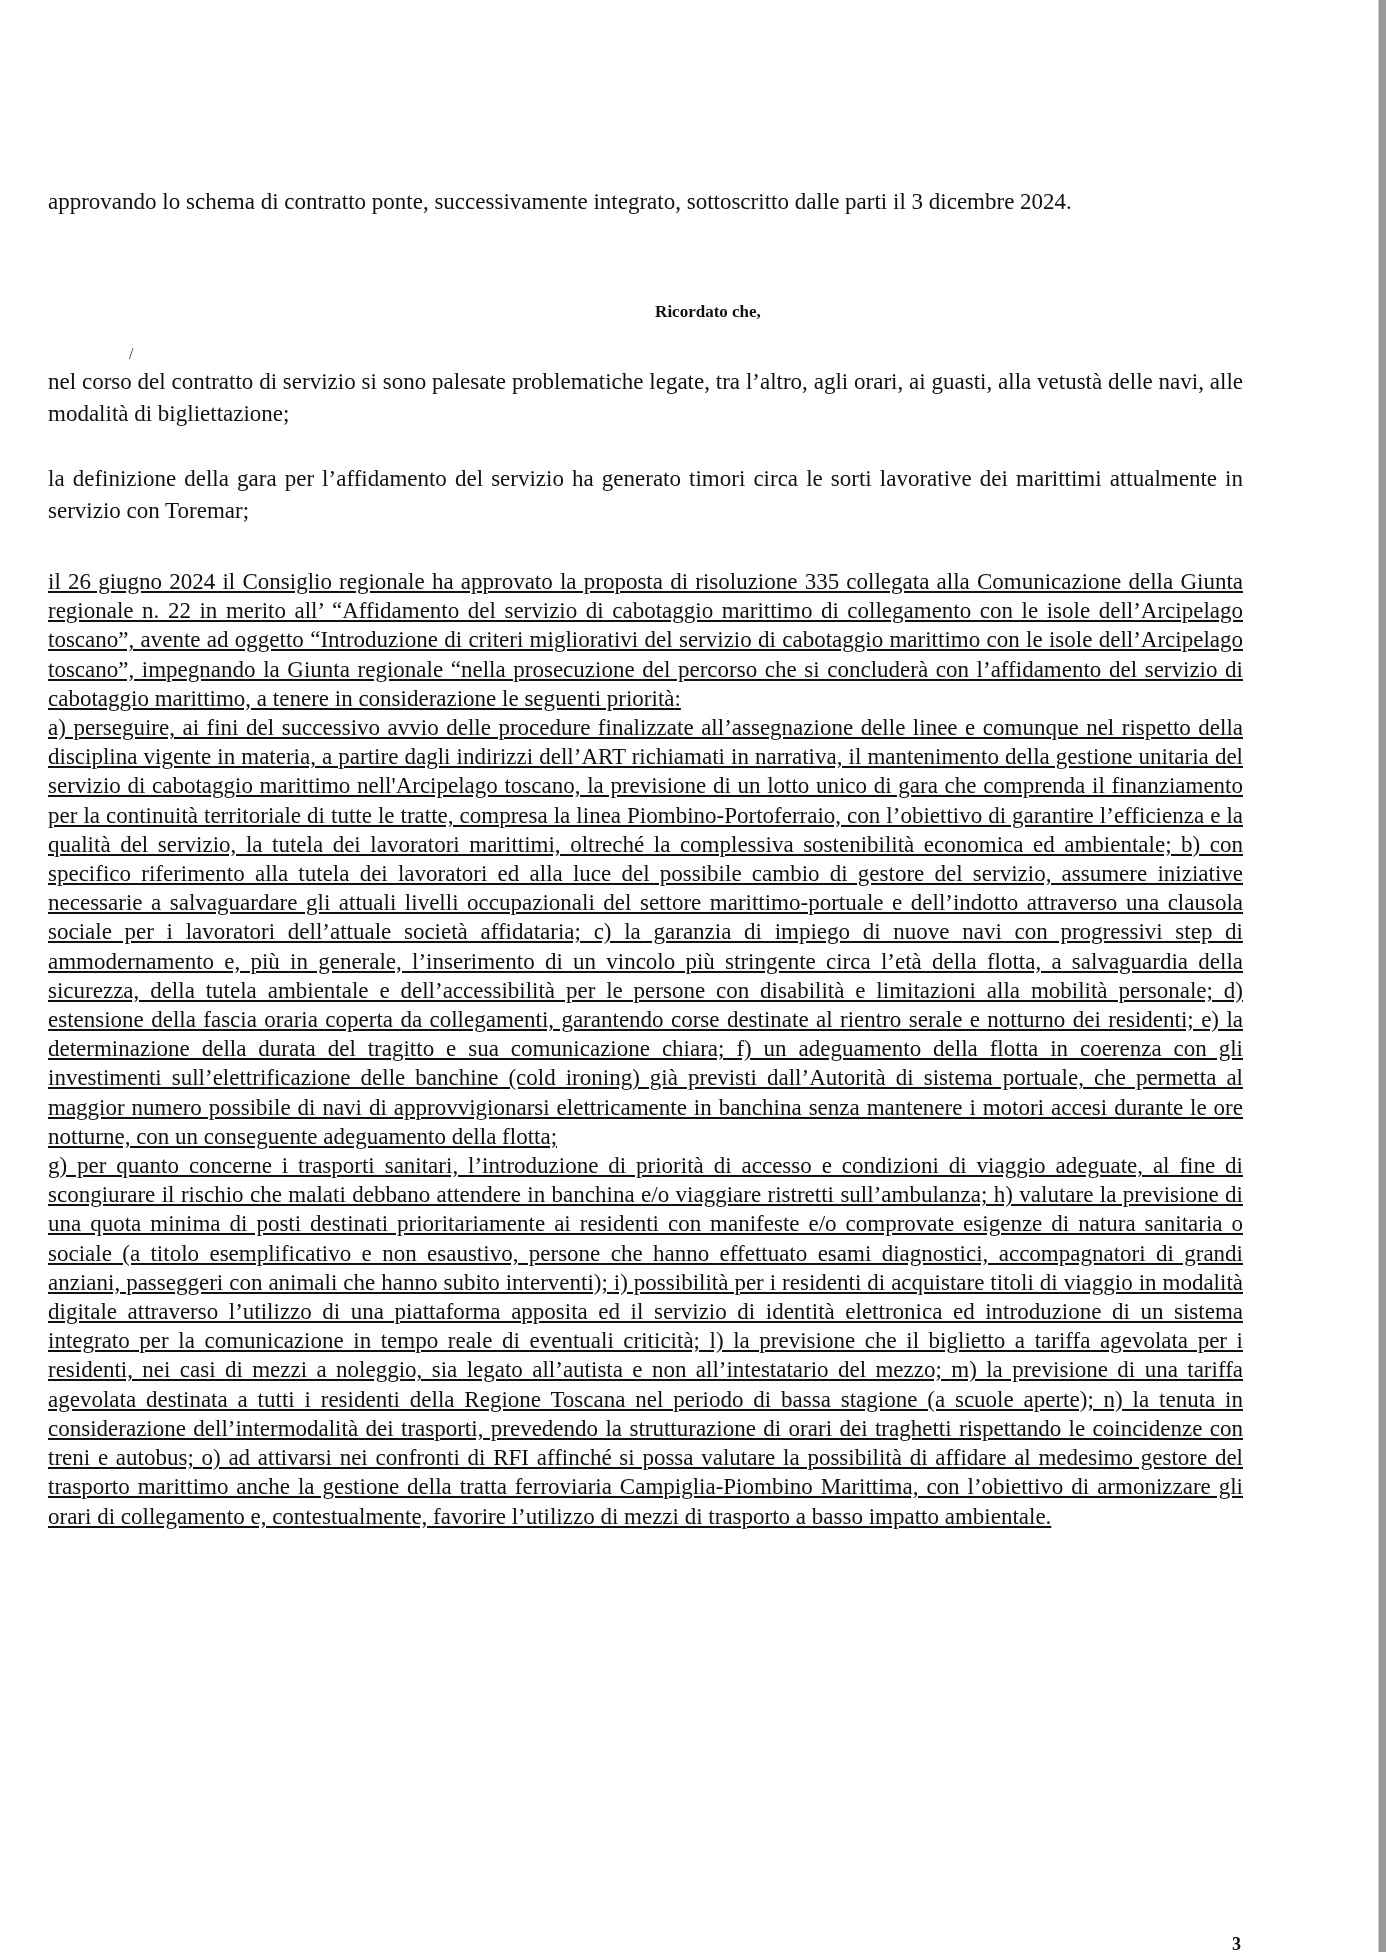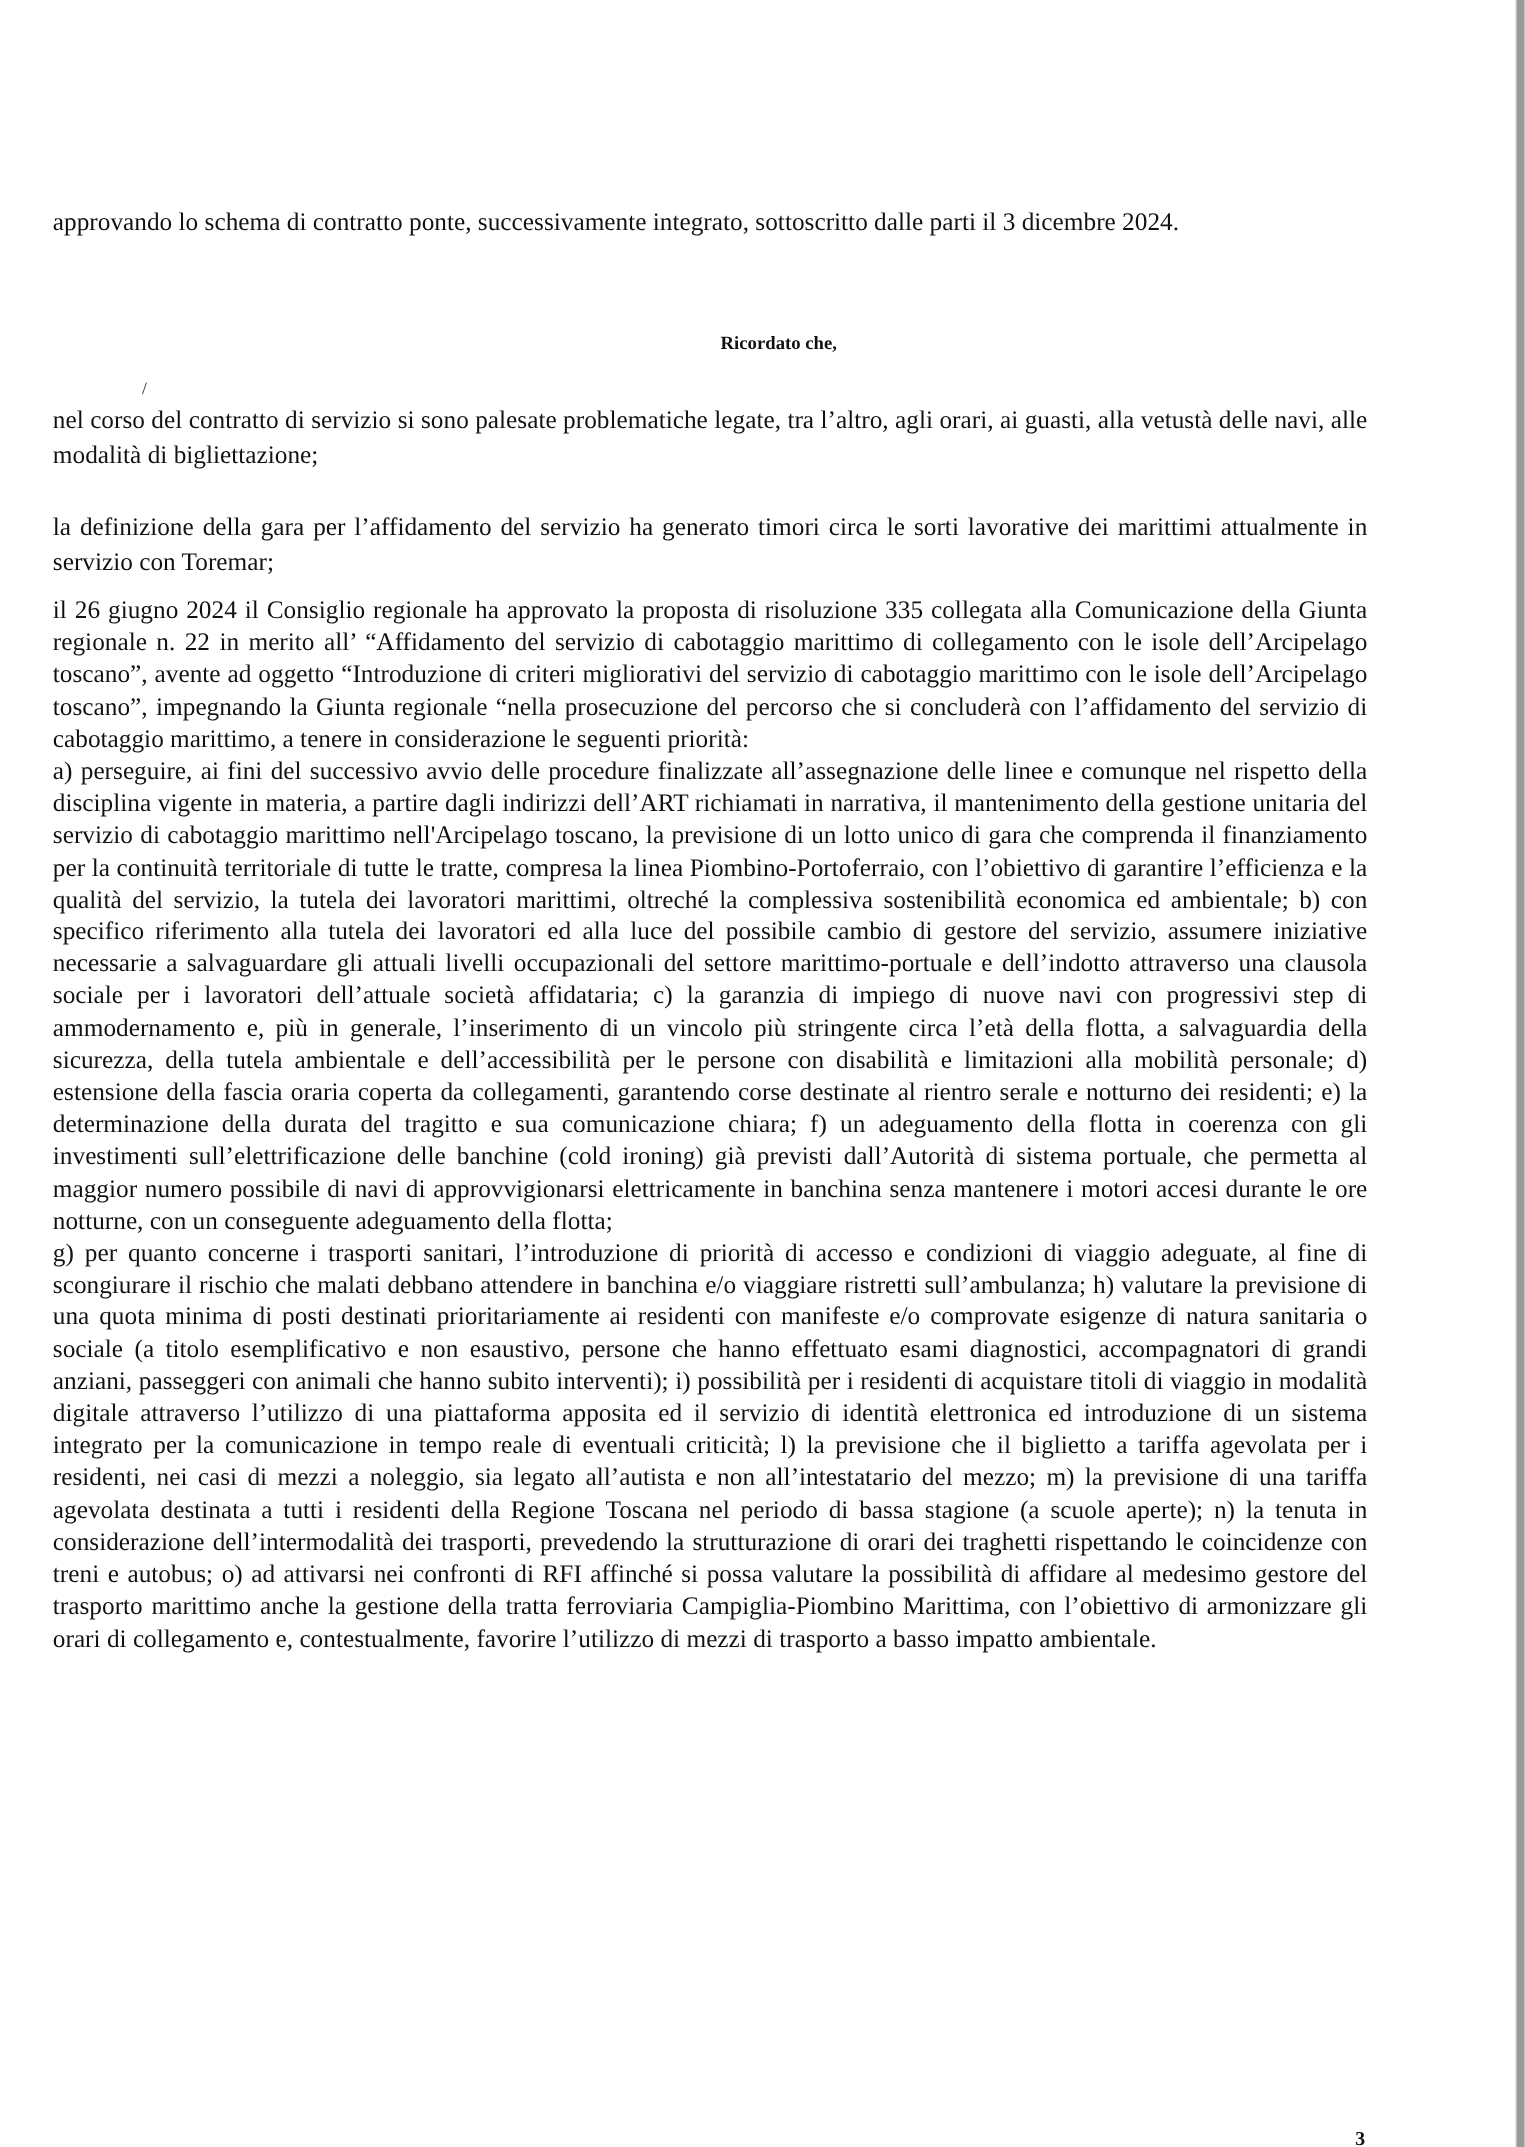--- a/index.html
+++ b/index.html
@@ -57,21 +57,21 @@
     }
     .stray-mark {
       position: absolute;
       left: 129px;
       top: 345px;
       font-size: 16px;
       color: #333;
     }
     .p1 { top: 366px; line-height: 32px; }
     .p2 { top: 463px; line-height: 32px; }
-    .p3 { top: 540px; line-height: 29.2px; }
+    .p3 { top: 567px; line-height: 29.2px; text-decoration: underline; }
     .p3 .sub { display: block; }
     .page-number {
       position: absolute;
       left: 1232px;
       top: 1934px;
       font-size: 18px;
       font-weight: bold;
       line-height: 20px;
     }
   </style>

